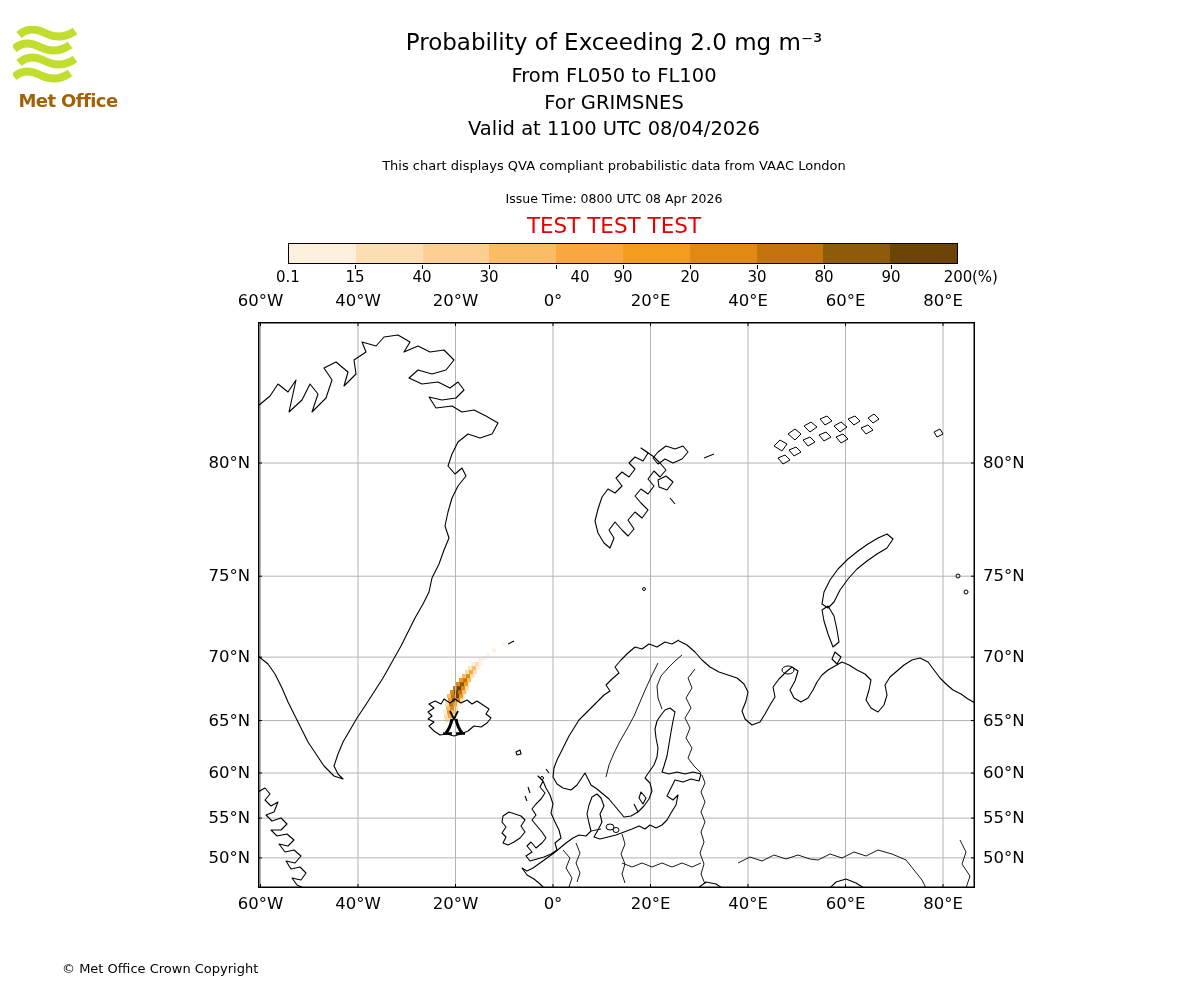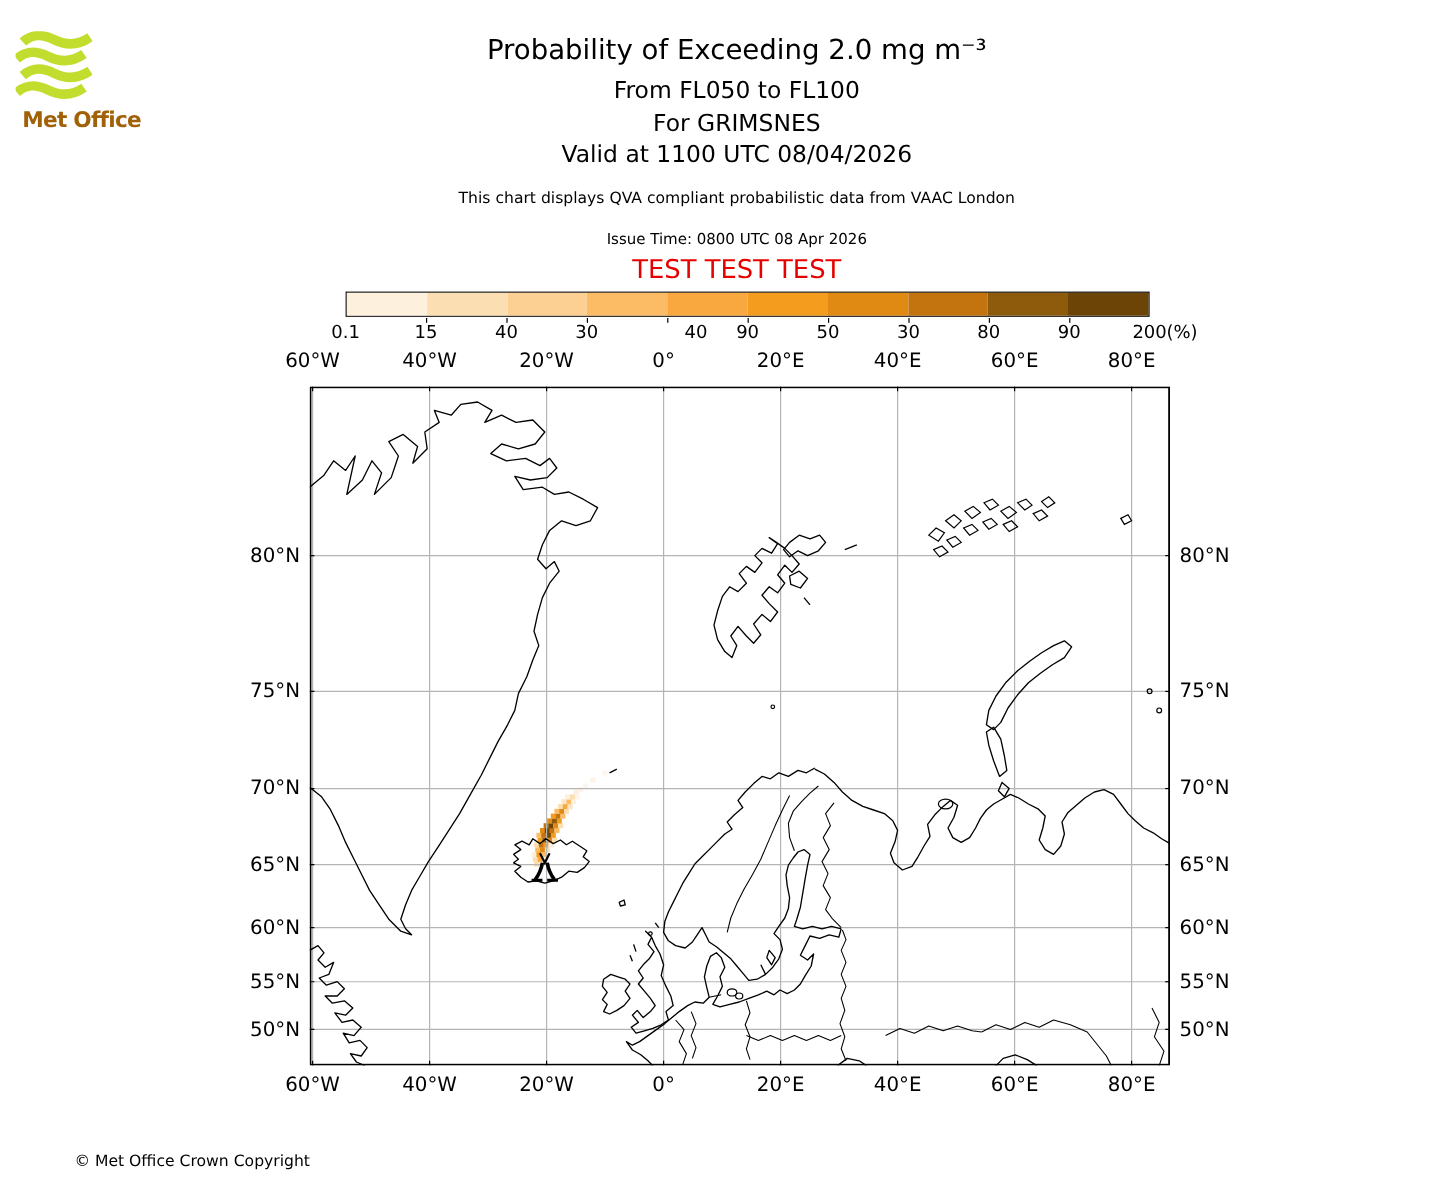--- a/index.html
+++ b/index.html
@@ -246,21 +246,21 @@
     <div class="abs cbar-lab" style="left: 355px;">15</div>
     <div class="abs cbar-tick" style="left: 422px;"></div>
     <div class="abs cbar-lab" style="left: 422px;">40</div>
     <div class="abs cbar-tick" style="left: 489px;"></div>
     <div class="abs cbar-lab" style="left: 489px;">30</div>
     <div class="abs cbar-tick" style="left: 556px;"></div>
     <div class="abs cbar-lab" style="left: 580px;">40</div>
     <div class="abs cbar-tick" style="left: 623px;"></div>
     <div class="abs cbar-lab" style="left: 623px;">90</div>
     <div class="abs cbar-tick" style="left: 690px;"></div>
-    <div class="abs cbar-lab" style="left: 690px;">50</div>
+    <div class="abs cbar-lab" style="left: 690px;">20</div>
     <div class="abs cbar-tick" style="left: 757px;"></div>
     <div class="abs cbar-lab" style="left: 757px;">30</div>
     <div class="abs cbar-tick" style="left: 824px;"></div>
     <div class="abs cbar-lab" style="left: 824px;">80</div>
     <div class="abs cbar-tick" style="left: 891px;"></div>
     <div class="abs cbar-lab" style="left: 891px;">90</div>
     <div class="abs cbar-lab" style="left: 958px;">200</div>
     <div class="abs ax-lab ax-top" style="left: 260.5px;">60°W</div>
     <div class="abs ax-lab ax-bot" style="left: 260.5px;">60°W</div>
     <div class="abs ax-lab ax-top" style="left: 358px;">40°W</div>

